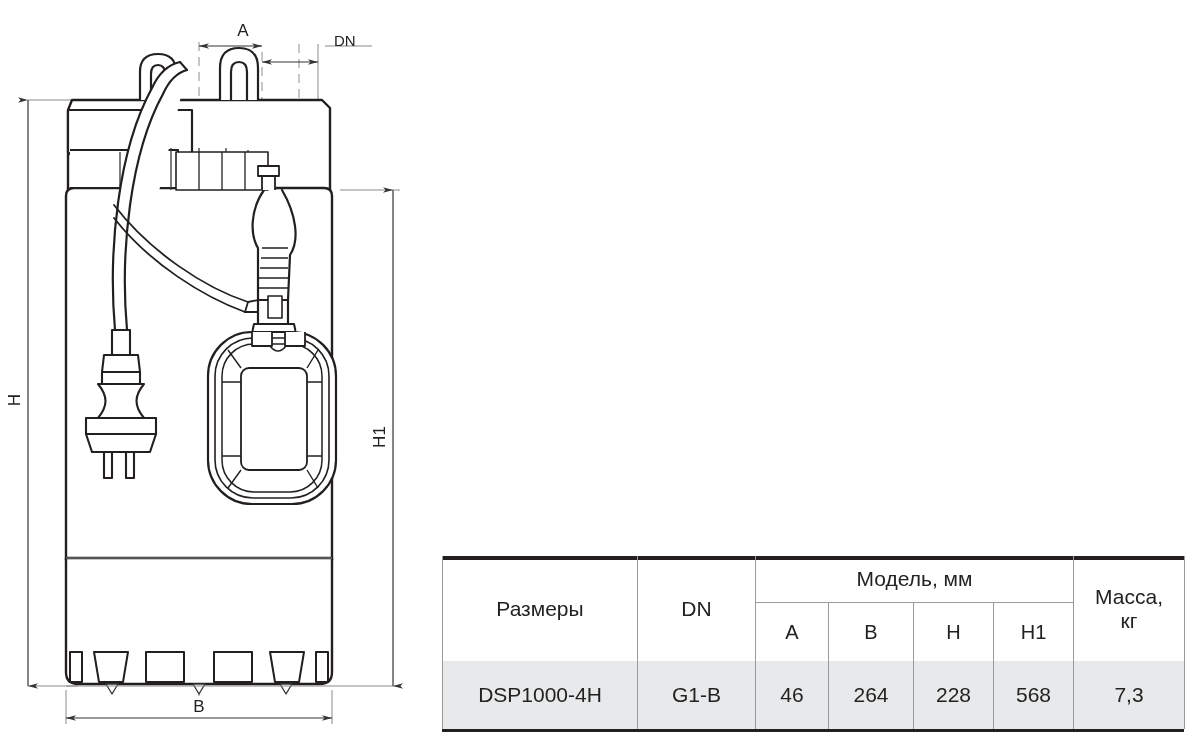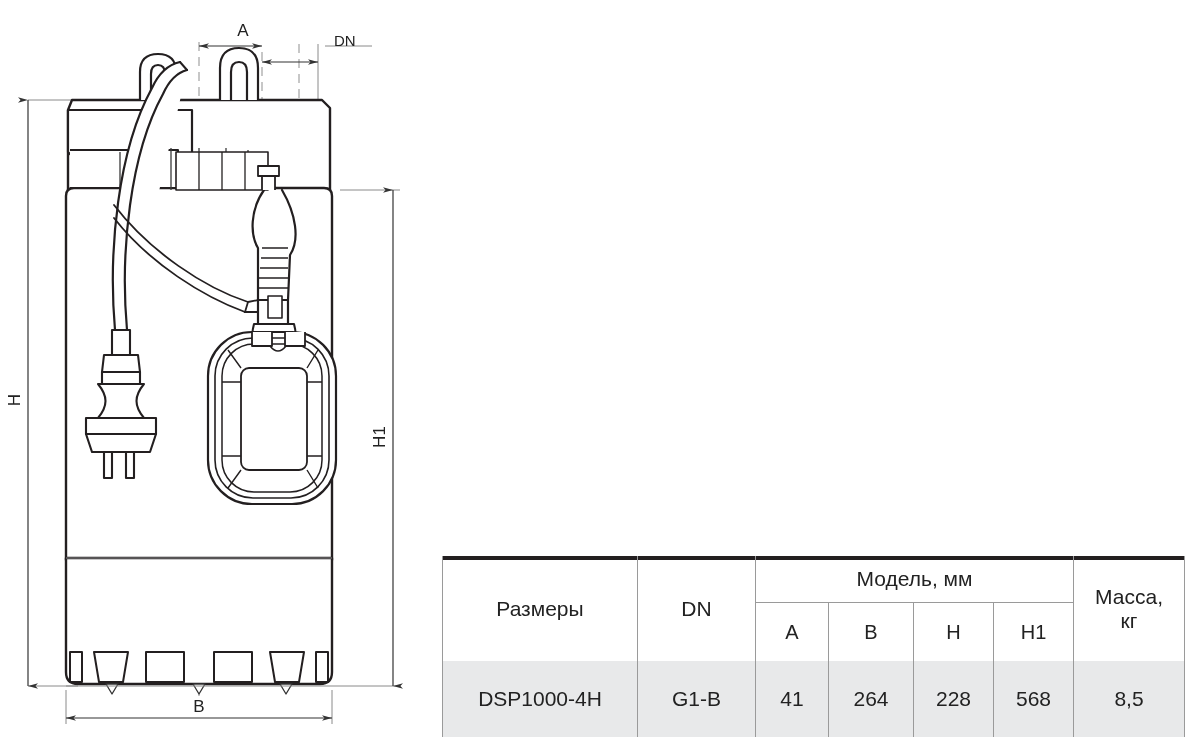--- a/index.html
+++ b/index.html
@@ -89,21 +89,21 @@
     position: absolute;
     left: 442px; top: 728px;
     width: 742px; height: 4px;
     background: #231f20;
   }
 
   .data-row td {
     background: #e8e9ea;
     font-size: 21px;
     color: #222;
-    height: 76px;
+    height: 68px;
   }
 
   .hdr-cell-tall { height: 104px; }
   .hdr-cell-grp  { height: 46px; }
   .hdr-cell-sub  { height: 58px; }
 </style>
 </head>
 <body>
 
 <div id="page">
@@ -335,23 +335,23 @@
       <tr class="head-sub">
         <th class="th-plain hdr-cell-sub">A</th>
         <th class="th-plain hdr-cell-sub">B</th>
         <th class="th-plain hdr-cell-sub">H</th>
         <th class="th-plain hdr-cell-sub">H1</th>
       </tr>
 
       <tr class="data-row">
         <td class="edge-l">DSP1000-4H</td>
         <td>G1-B</td>
-        <td>41</td>
+        <td>46</td>
         <td>264</td>
         <td>228</td>
         <td>568</td>
-        <td class="edge-r">8,5</td>
+        <td class="edge-r">7,3</td>
       </tr>
     </tbody>
       </table>
   </div>
 
 </div>
 
 </body></html>

